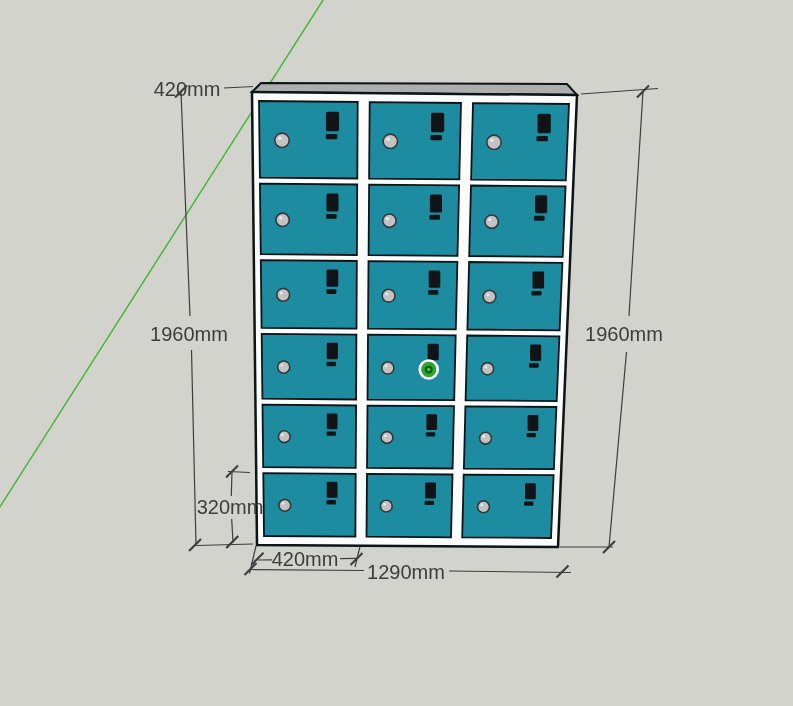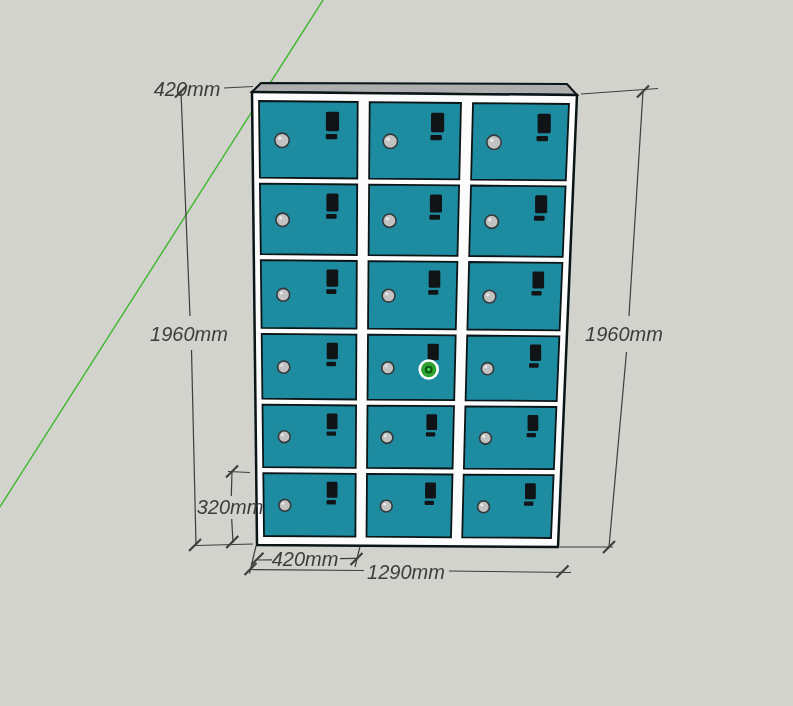--- a/index.html
+++ b/index.html
@@ -1,16 +1,16 @@
 <!DOCTYPE html>
 <html><head>
 <meta charset="utf-8">
 <style>
   html,body{margin:0;padding:0;background:#d2d3cd;}
-  #stage{width:672px;height:706px;overflow:hidden;position:relative;font-style:italic;}
+  #stage{width:672px;height:706px;overflow:hidden;position:relative;}
   svg{display:block;}
   .dimline{stroke:#3d3d3d;stroke-width:1.2;fill:none;}
   .tick{stroke:#3d3d3d;stroke-width:2.2;fill:none;}
   text.dim{font-family:"Liberation Sans","DejaVu Sans",sans-serif;font-size:20px;fill:#3d3d3d;}
 </style>
 </head>
 <body>
 
 <div id="stage">
 <svg id="scene" width="793" height="706" viewBox="0 0 793 706" xmlns="http://www.w3.org/2000/svg">

